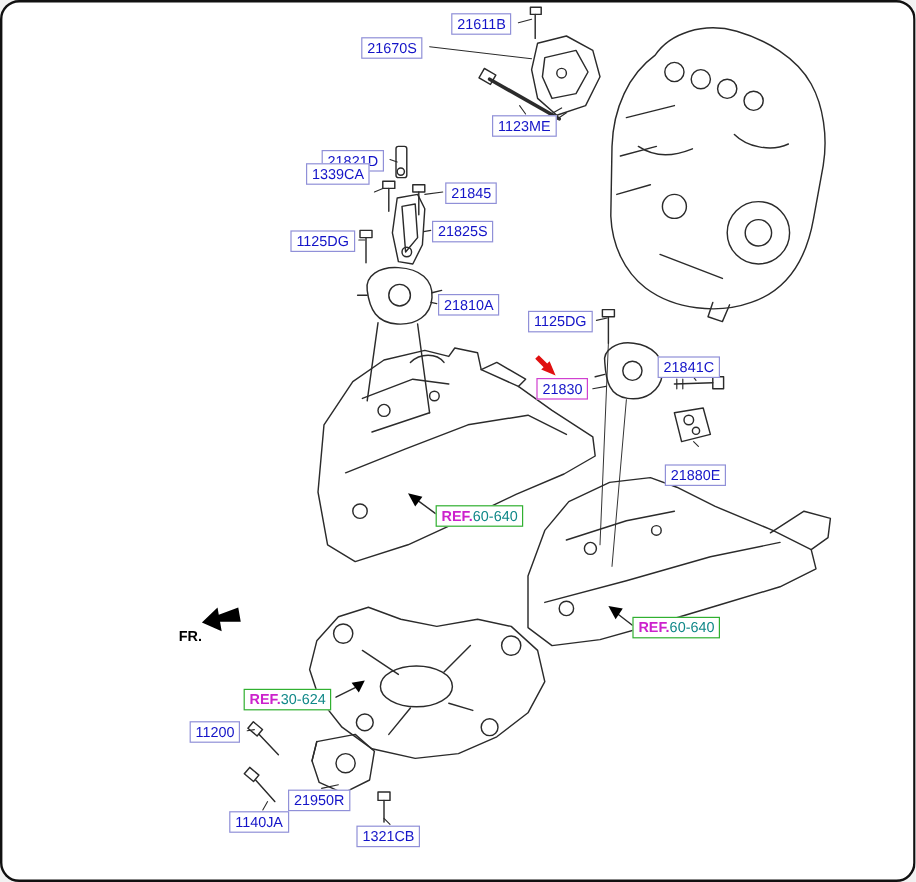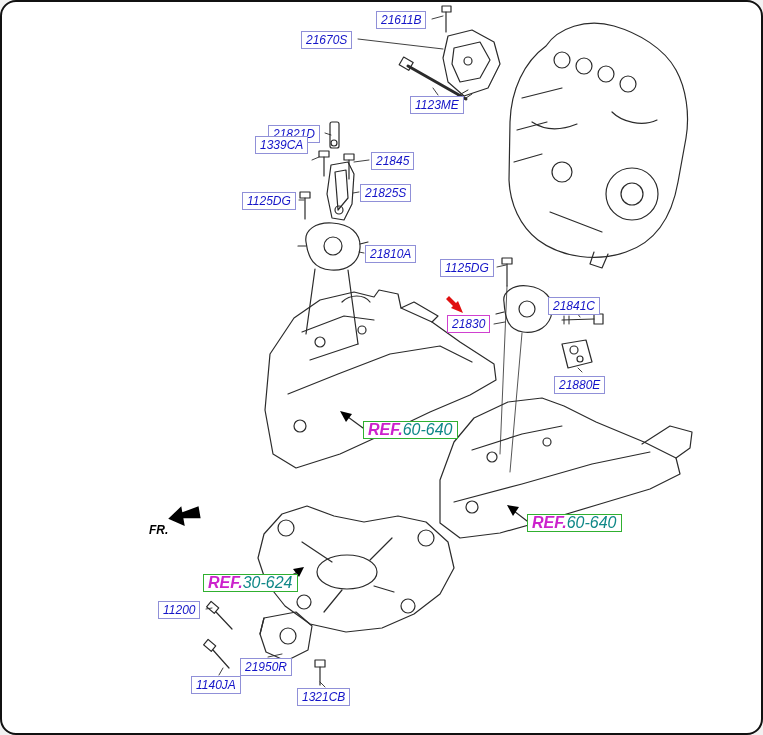--- a/index.html
+++ b/index.html
@@ -1,30 +1,29 @@
 <!DOCTYPE html>
 <html><head>
 <meta charset="utf-8">
 <style>
   html,body{margin:0;padding:0;background:#f2f2f2;}
   .canvas{
     position:relative;width:763px;height:735px;background:#ffffff;
     border:2px solid #111;border-radius:16px;box-sizing:border-box;overflow:hidden;
     font-family:"Liberation Sans",sans-serif;
-    font-style:italic;
   }
   .art{position:absolute;left:0;top:0;}
   .plabel{
     position:absolute;border:1px solid #9090d8;background:#fff;color:#1414c8;
     font-size:12px;line-height:14px;padding:1px 4px;white-space:nowrap;cursor:pointer;
   }
   .plabel--hl{border-color:#d040d0;}
   .ref-label{
     position:absolute;border:1px solid #30b030;background:#fff;
-    font-size:16px;line-height:14px;padding:1px 4px;white-space:nowrap;cursor:pointer;
+    font-size:12px;line-height:14px;padding:1px 4px;white-space:nowrap;cursor:pointer;
   }
   .ref-prefix{color:#cc22cc;font-weight:bold;}
   .ref-num{color:#108888;}
   .fr-label{position:absolute;color:#000;font-size:12px;font-weight:bold;}
 </style>
 </head>
 <body>
 
 <div class="canvas">
 
@@ -198,21 +197,21 @@
   <div class="plabel" style="left:408px;top:94px">1123ME</div>
   <div class="plabel" style="left:266px;top:123px">21821D</div>
   <div class="plabel" style="left:253px;top:134px">1339CA</div>
   <div class="plabel" style="left:369px;top:150px">21845</div>
   <div class="plabel" style="left:240px;top:190px">1125DG</div>
   <div class="plabel" style="left:358px;top:182px">21825S</div>
   <div class="plabel" style="left:363px;top:243px">21810A</div>
   <div class="plabel" style="left:438px;top:257px">1125DG</div>
   <div class="plabel plabel--hl" style="left:445px;top:313px">21830</div>
   <div class="plabel" style="left:546px;top:295px">21841C</div>
-  <div class="plabel" style="left:552px;top:374px">21880E</div>
+  <div class="plabel" style="left:552px;top:385px">21880E</div>
   <div class="plabel" style="left:156px;top:599px">11200</div>
   <div class="plabel" style="left:238px;top:656px">21950R</div>
   <div class="plabel" style="left:189px;top:674px">1140JA</div>
   <div class="plabel" style="left:295px;top:686px">1321CB</div>
 
   <div class="ref-label" style="left:361px;top:419px">
     <span class="ref-prefix">REF.</span><span class="ref-num">60-640</span>
   </div>
   <div class="ref-label" style="left:525px;top:512px">
     <span class="ref-prefix">REF.</span><span class="ref-num">60-640</span>

